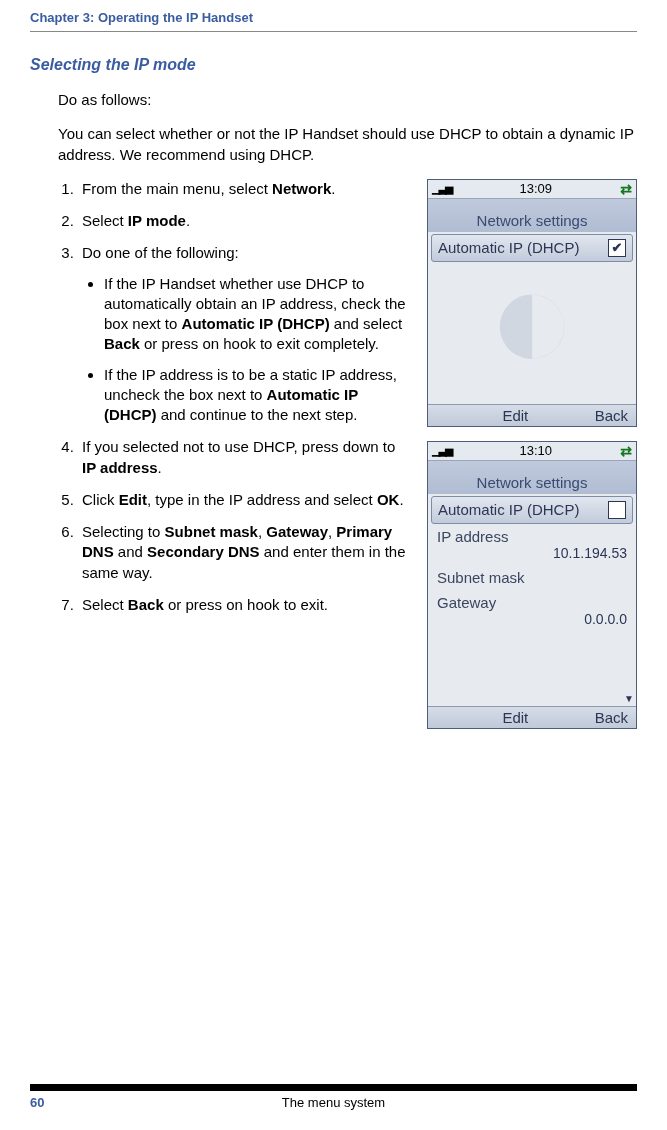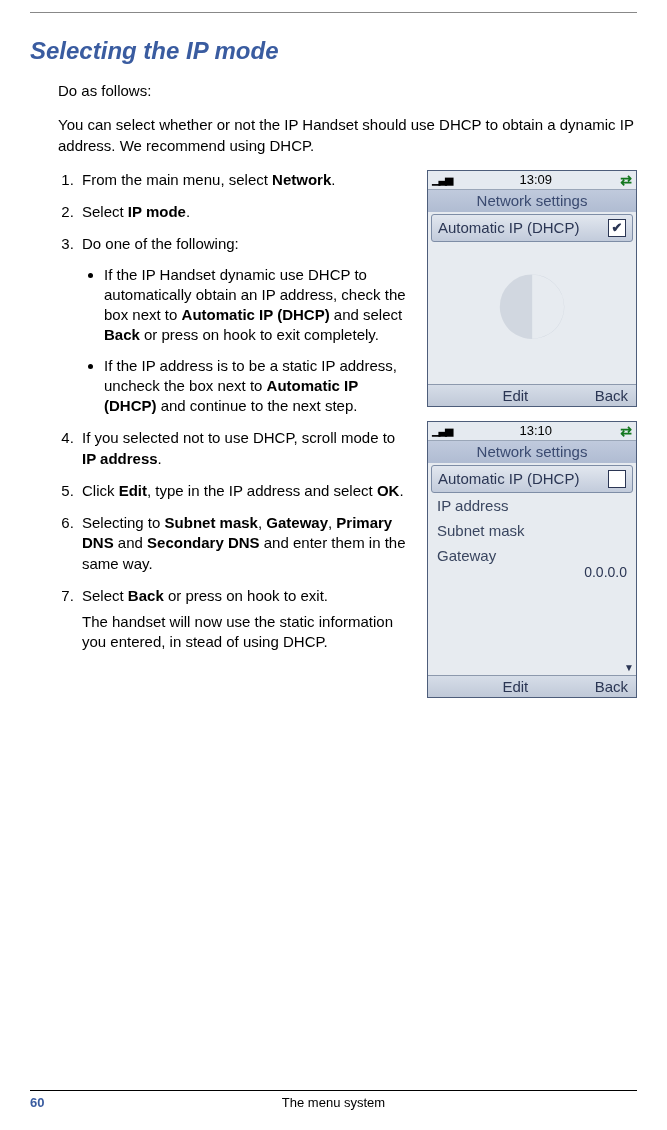--- a/index.html
+++ b/index.html
@@ -24,21 +24,21 @@
   }
   .hr {
     border: none;
     border-top: 1px solid #888;
     margin: 2px 0 24px 0;
   }
   .section-title {
     color: #3a5ca0;
     font-style: italic;
     font-weight: 700;
-    font-size: 24px;
+    font-size: 16px;
     margin: 14px 0 16px 0;
   }
   .intro, .followup {
     margin-left: 28px;
     line-height: 1.35;
     margin-bottom: 14px;
   }
   .content-row {
     display: flex;
     align-items: flex-start;
@@ -95,21 +95,21 @@
     font-size: 13px;
     background: #e5eaf0;
     border-bottom: 1px solid #9aa6b8;
   }
   .sig-icon { font-size: 11px; letter-spacing: -2px; }
   .swap-icon { font-size: 14px; color: #13771f; font-weight: 700; }
   .phone-title {
     text-align: center;
     color: #3a4a70;
     background: linear-gradient(#c0cadd,#b0bcd2);
-    padding: 2px 0 3px 0;
+    padding: 13px 0 3px 0;
     font-size: 15px;
   }
   .list-area {
     background: #e7ebf0;
     height: 172px;
     position: relative;
     overflow: hidden;
   }
   .list-area.tall { height: 212px; }
   .world-bg {
@@ -171,72 +171,72 @@
     position: absolute;
     right: 2px;
     font-size: 10px;
     color: #2b3654;
   }
   .footer {
     position: absolute;
     bottom: 20px;
     left: 30px;
     right: 30px;
-    border-top: 1px solid #000000;
+    border-top: 7px solid #000000;
     display: flex;
     align-items: flex-start;
     padding-top: 4px;
     font-size: 13px;
   }
   .footer .pg { color: #3a5ca0; font-weight: 600; width: 40px; }
   .footer .ft { flex: 1; text-align: center; color: #000000; font-weight: 500; }
 </style>
 </head>
 <body>
 
 <div class="page">
+  <div class="chapter-header">Chapter 3:  Operating the IP Handset</div>
   <hr class="hr">
 
   <div class="section-title">Selecting the IP mode</div>
 
   <div class="intro">Do as follows:</div>
   <div class="intro">You can select whether or not the IP Handset should use DHCP to obtain a dynamic IP address. We recommend using DHCP.</div>
 
   <div class="content-row">
     <div class="text-col">
       <ol class="steps">
         <li>
           <span>From the main menu, select </span><span class="b">Network</span><span>.</span>
         </li>
         <li>
           <span>Select </span><span class="b">IP mode</span><span>.</span>
         </li>
         <li>
           <span>Do one of the following:</span>
           <ul class="sub">
             <li>
-              <span>If the IP Handset dynamic use DHCP to automatically obtain an IP address, check the box next to </span><span class="b">Automatic IP (DHCP)</span><span> and select </span><span class="b">Back</span><span> or press on hook to exit completely.</span>
+              <span>If the IP Handset whether use DHCP to automatically obtain an IP address, check the box next to </span><span class="b">Automatic IP (DHCP)</span><span> and select </span><span class="b">Back</span><span> or press on hook to exit completely.</span>
             </li>
             <li>
               <span>If the IP address is to be a static IP address, uncheck the box next to </span><span class="b">Automatic IP (DHCP)</span><span> and continue to the next step.</span>
             </li>
           </ul>
         </li>
         <li>
-          <span>If you selected not to use DHCP, scroll mode to </span><span class="b">IP address</span><span>.</span>
+          <span>If you selected not to use DHCP, press down to </span><span class="b">IP address</span><span>.</span>
         </li>
         <li>
           <span>Click </span><span class="b">Edit</span><span>, type in the IP address and select </span><span class="b">OK</span><span>.</span>
         </li>
         <li>
           <span>Selecting to </span><span class="b">Subnet mask</span><span>, </span><span class="b">Gateway</span><span>, </span><span class="b">Primary DNS</span><span> and </span><span class="b">Secondary DNS</span><span> and enter them in the same way.</span>
         </li>
         <li>
           <span>Select </span><span class="b">Back</span><span> or press on hook to exit.</span>
-          <div class="step-extra">The handset will now use the static information you entered, in stead of using DHCP.</div>
         </li>
       </ol>
     </div>
 
     <div class="img-col">
 
       <div class="phone">
         <div class="phone-status">
           <span class="sig-icon">▁▃▅</span>
           <span>13:09</span>
@@ -265,20 +265,21 @@
         </div>
         <div class="phone-title">Network settings</div>
         <div class="list-area tall">
           <span class="scroll-arrow" style="top:2px;">▲</span>
           <div class="list-item selected">
             <span>Automatic IP (DHCP)</span>
             <span class="checkbox"></span>
           </div>
           <div class="row-sub">
             <div class="label">IP address</div>
+            <div class="value">10.1.194.53</div>
           </div>
           <div class="row-sub">
             <div class="label">Subnet mask</div>
           </div>
           <div class="row-sub">
             <div class="label">Gateway</div>
             <div class="value">0.0.0.0</div>
           </div>
           <span class="scroll-arrow" style="bottom:2px;">▼</span>
         </div>

